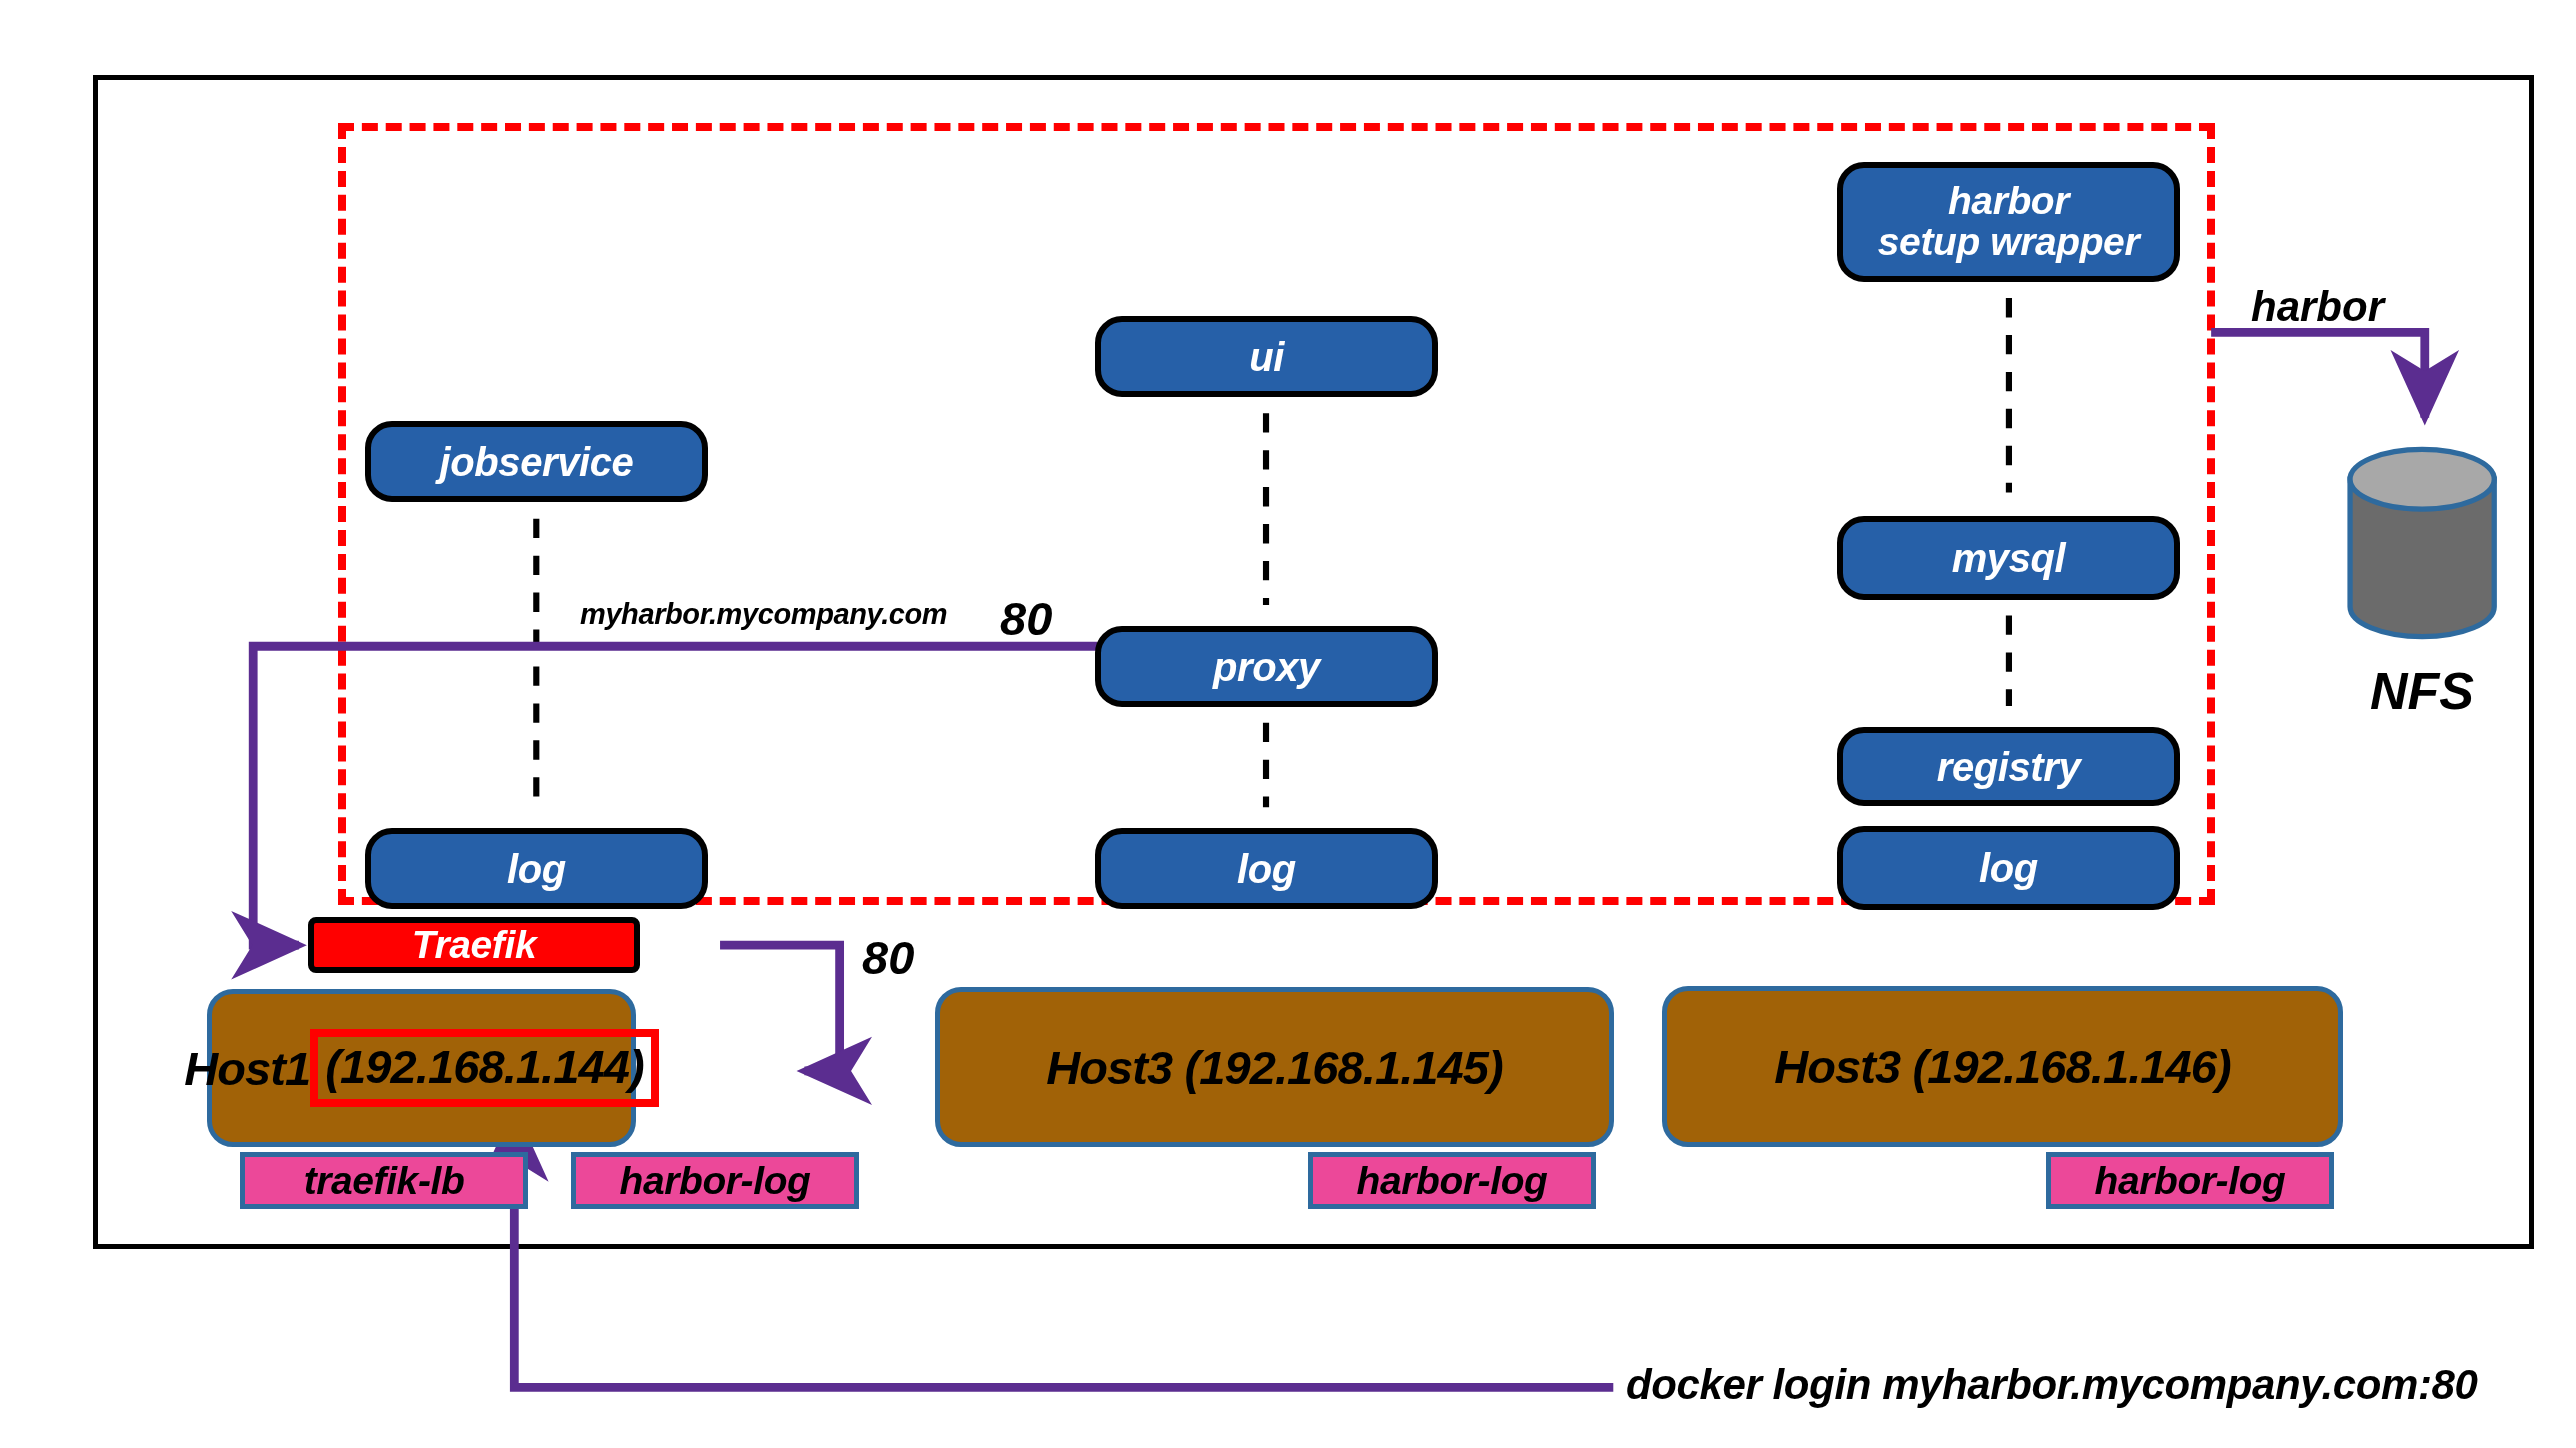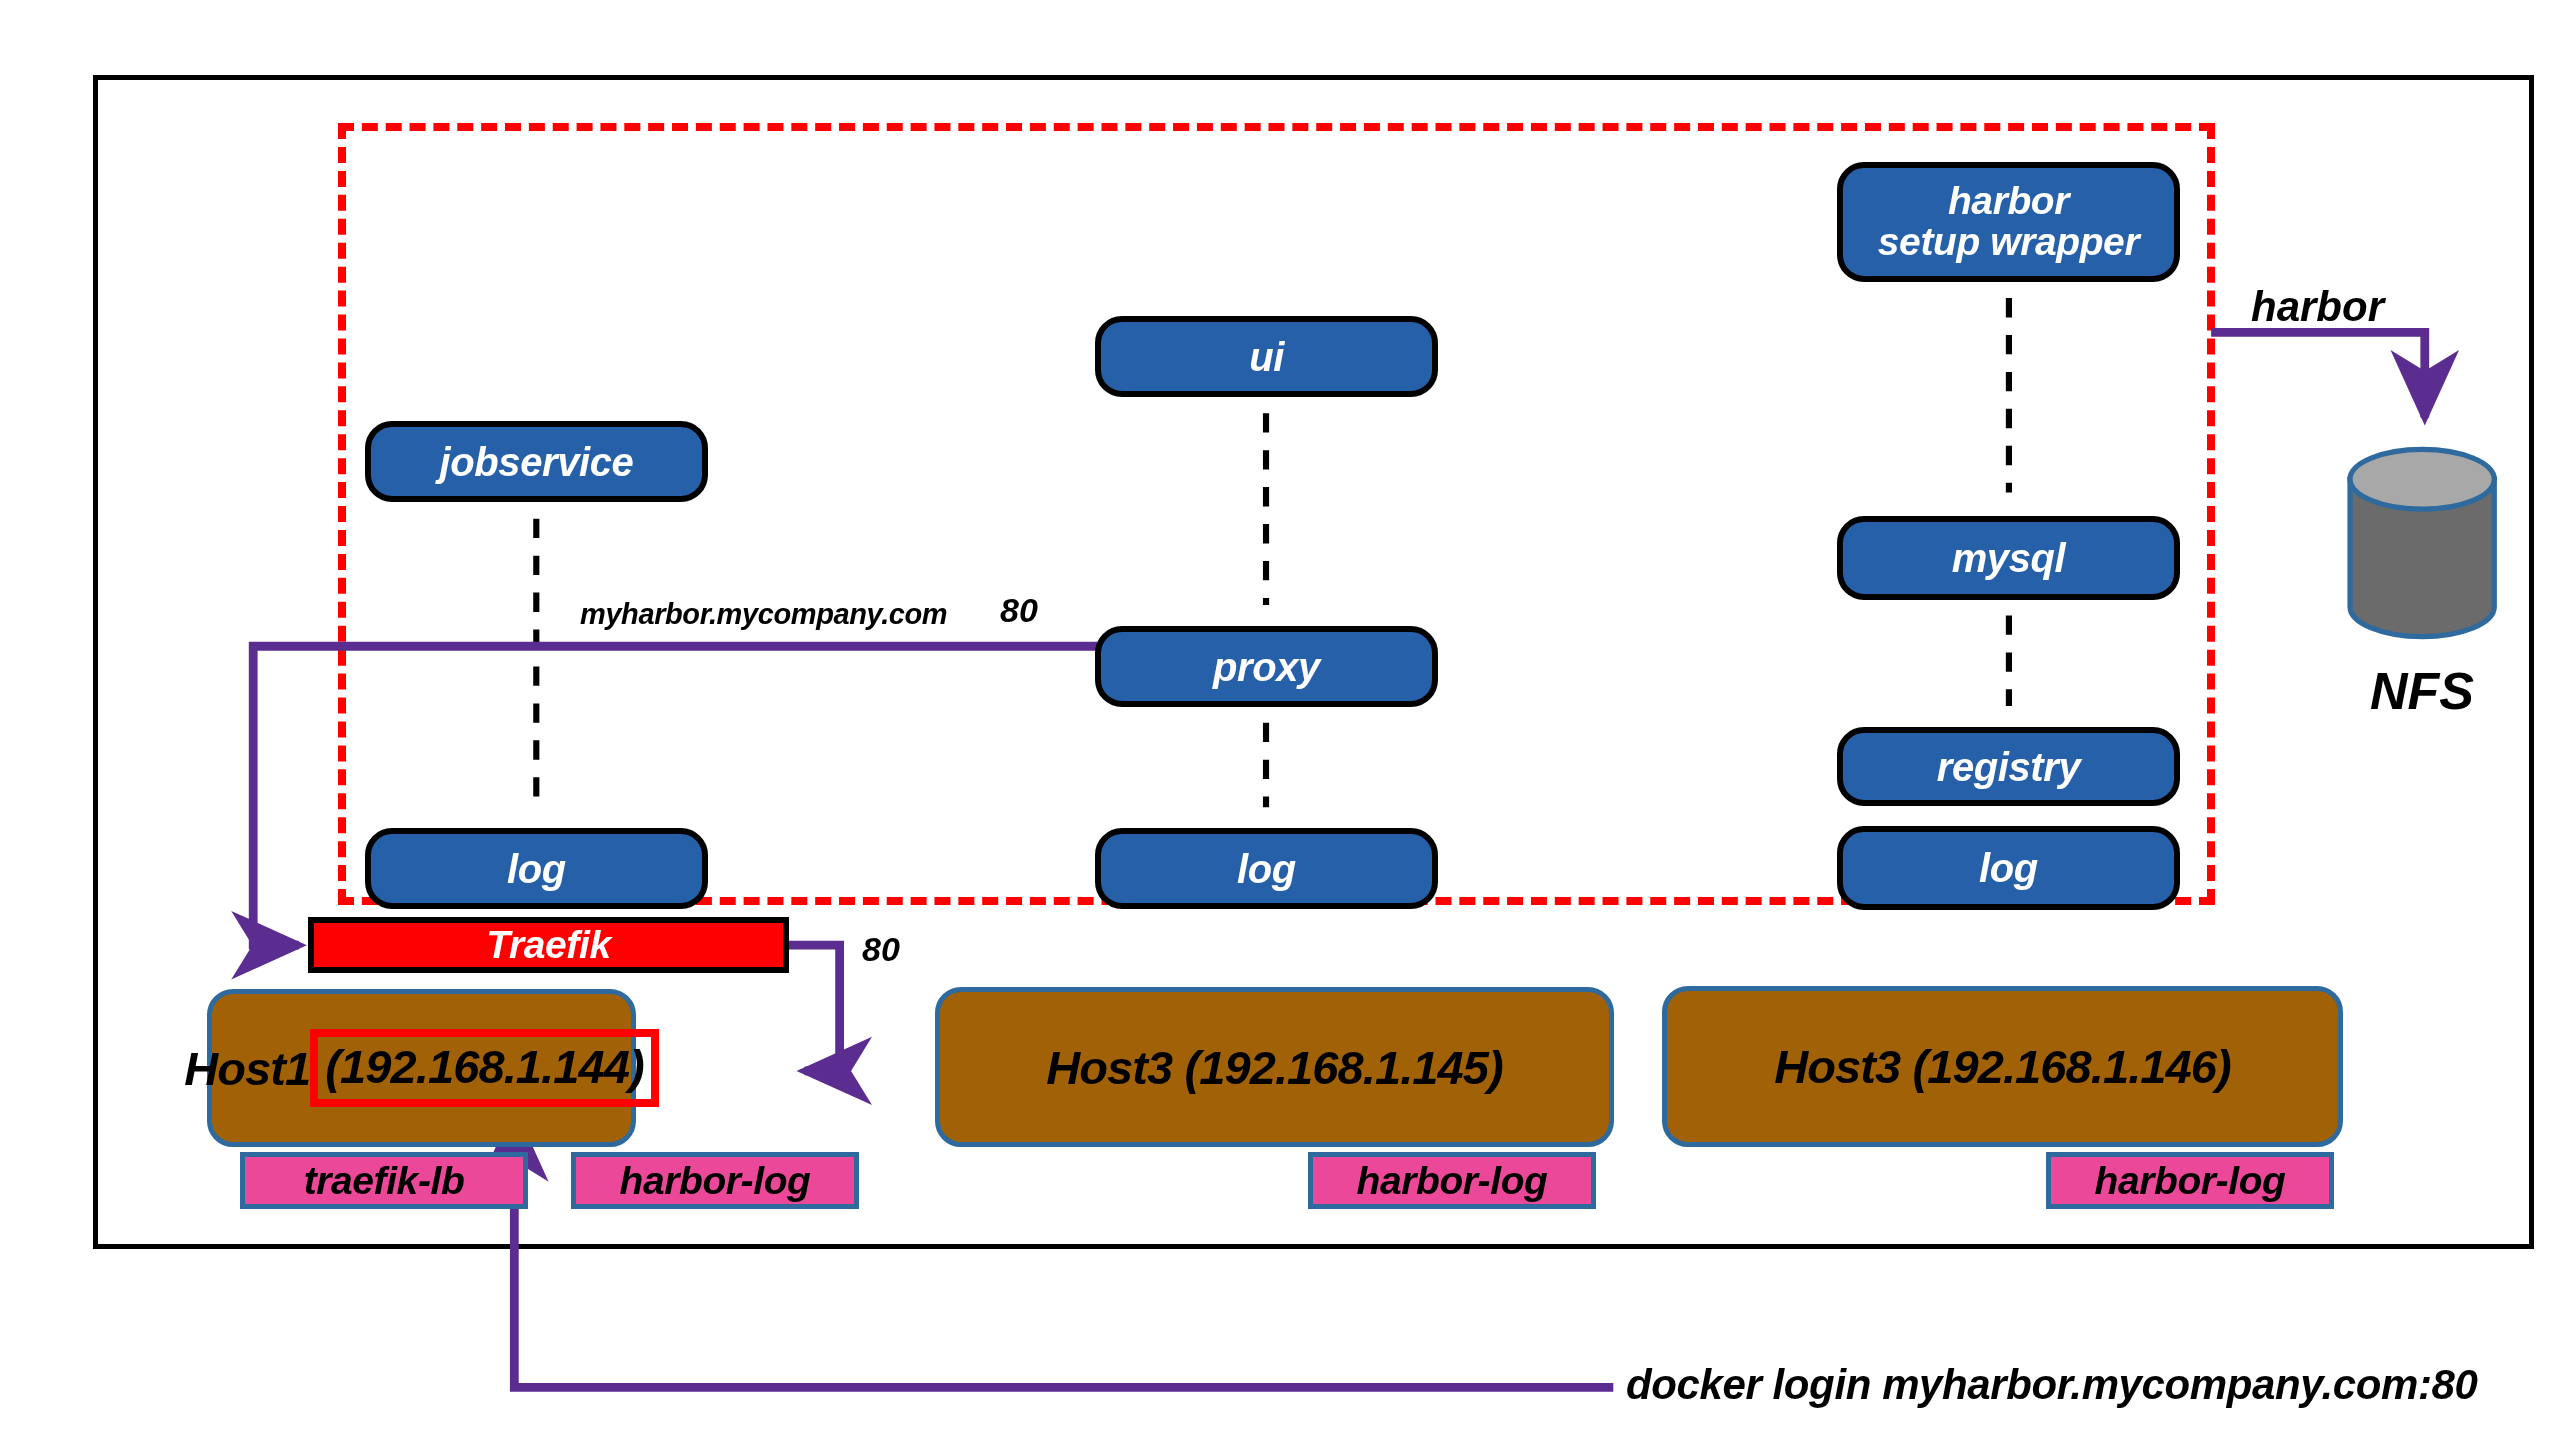--- a/index.html
+++ b/index.html
@@ -26,22 +26,22 @@
   .svc {
     position:absolute; background:#2660A8; border:6.2px solid #000;
     border-radius:27px; box-sizing:border-box;
     display:flex; align-items:center; justify-content:center;
     color:#ffffff; font-weight:bold; font-style:italic;
     font-size:40px; letter-spacing:-0.4px; text-align:center;
     line-height:1.05; white-space:pre-line;margin-top:21px;
   }
 
   .traefik-box {
-    position:absolute; left:308px; top:917px; width:481px; height:56px;
-    background:#ff0000; border:6.2px solid #000; border-radius:0;
+    position:absolute; left:308px; top:917px; width:332px; height:56px;
+    background:#ff0000; border:6.2px solid #000; border-radius:8px;
     box-sizing:border-box; display:flex; align-items:center; justify-content:center;
     color:#ffffff; font-weight:bold; font-style:italic; font-size:39px;
     letter-spacing:-0.4px;
   }
 
   .host {
     position:absolute; background:#a16207; border:5.3px solid #2E6A9E;
     border-radius:26px; box-sizing:border-box;
     display:flex; align-items:center; justify-content:center;
     color:#000; font-weight:bold; font-style:italic; font-size:47px;
@@ -73,21 +73,21 @@
     position:absolute; font-size:42px; font-weight:bold; font-style:italic;
     color:#000; white-space:nowrap;
   }
   .host-text-plain { white-space:nowrap; }
 
   .annot {
     position:absolute; font-weight:bold; font-style:italic; color:#000;
     white-space:nowrap;
   }
   .annot.domain { font-size:29px; letter-spacing:-0.4px; }
-  .annot.port   { font-size:34px; }
+  .annot.port   { font-size:47px; }
   .annot.cmd    { font-size:42px; letter-spacing:-0.4px; }
 
   svg.overlay { position:absolute; left:0; top:0; width:2576px; height:1449px;
                 pointer-events:none; }
 </style>
 </head>
 <body>
 
 <div id="stage">
 

